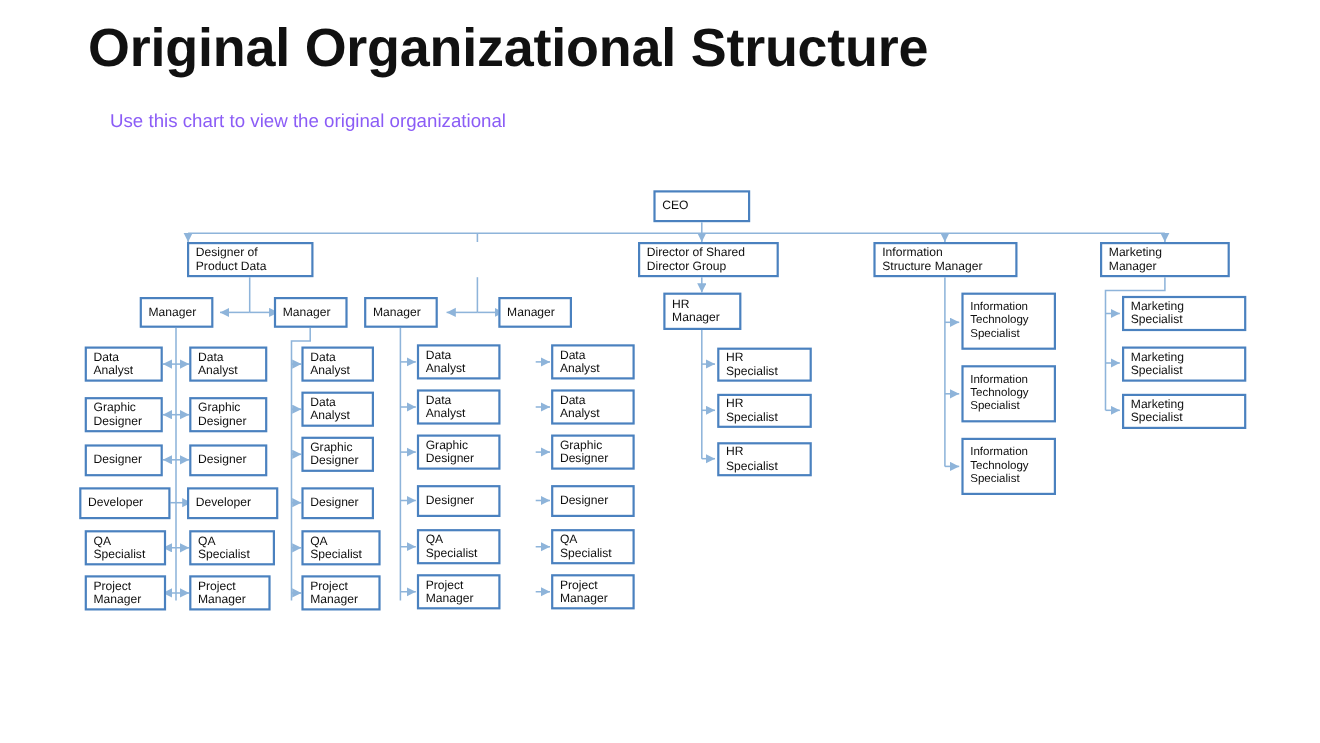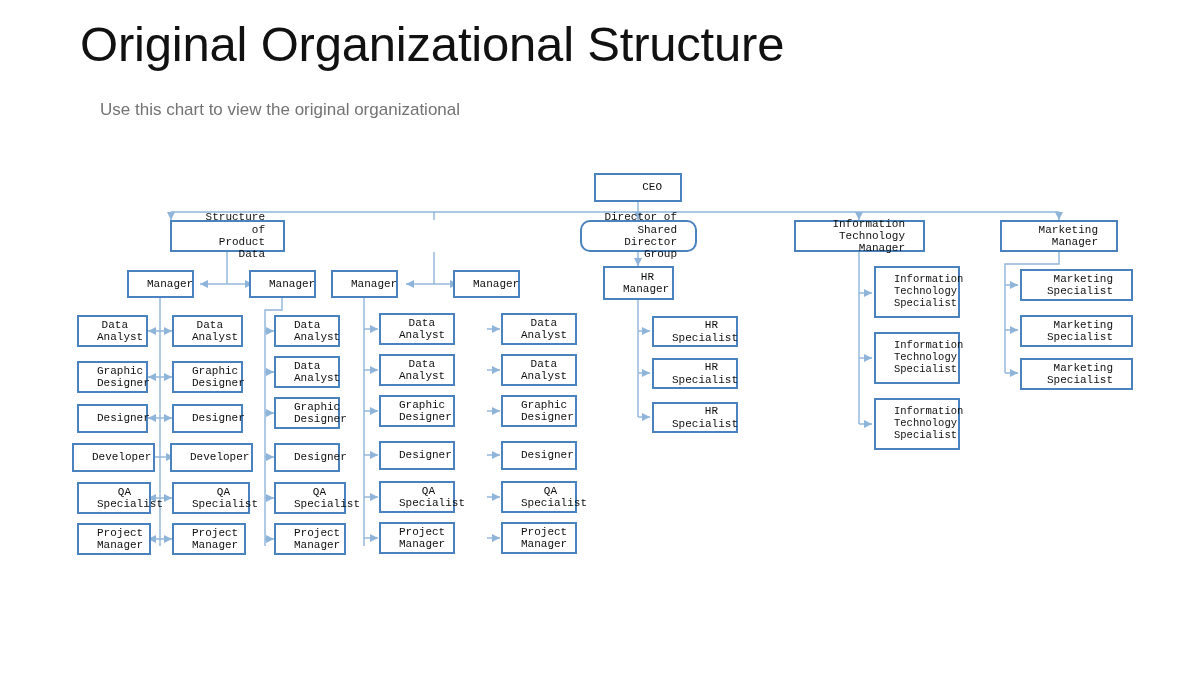--- a/index.html
+++ b/index.html
@@ -4,35 +4,35 @@
 <style>
   html,body{margin:0;padding:0;}
   body{
     width:1200px;height:675px;background:#ffffff;
     font-family:"Liberation Sans", sans-serif;
     overflow:hidden;position:relative;
   }
   #slide{position:absolute;left:0;top:0;width:1200px;height:675px;background:#fff;}
   #title{
     position:absolute;left:80px;top:18px;width:1060px;
-    font-size:49px;line-height:1.08;color:#111111;font-weight:400;
+    font-size:49px;line-height:1.08;color:#111111;font-weight:700;
     letter-spacing:-0.2px;white-space:nowrap;
   }
   #subtitle{
     position:absolute;left:100px;top:100px;width:900px;
-    font-size:17px;color:#737373;font-weight:400;white-space:nowrap;
+    font-size:17px;color:#8b5cf6;font-weight:400;white-space:nowrap;
   }
   #chart{position:absolute;left:0;top:0;width:1200px;height:675px;}
   .nodeBox{
     position:absolute;box-sizing:border-box;
     background:#ffffff;border:2px solid #4A81BF;
     display:flex;align-items:center;justify-content:center;
-    text-align:right;color:#0f0f0f;
-    font-family:Liberation Mono, monospace;
-    line-height:1.12;padding:0 18px;
+    text-align:left;color:#0f0f0f;
+    font-family:Liberation Sans, sans-serif;
+    line-height:1.12;padding:0 6px;
   }
   .nodeBox span{display:block;width:100%;}
   .n-ceo{font-size:11px;}
   .n-dir{font-size:11px;}
   .n-mgr{font-size:11px;}
   .n-leaf{font-size:11px;}
   .n-it{font-size:10.5px;}
 </style>
 </head>
 <body>
@@ -126,37 +126,37 @@
       <path d="M1005,373 L1018,373" marker-end="url(#ar)"></path>
     </g>
   </svg>
 
   <div class="nodeBox n-ceo" style="left:594px;top:173px;width:88px;height:29px;">
     <span>CEO</span>
   </div>
 
   <div class="nodeBox n-dir" style="left:170px;top:220px;width:115px;height:32px;">
     <span>
-      <span>Structure of</span>
+      <span>Designer of</span>
       <span>Product Data</span>
     </span>
   </div>
 
 
-  <div class="nodeBox n-dir" style="left:580px;top:220px;width:117px;height:32px;border-radius:10px;">
+  <div class="nodeBox n-dir" style="left:580px;top:220px;width:128px;height:32px;">
     <span>
       <span>Director of Shared</span>
       <span>Director Group</span>
     </span>
   </div>
 
   <div class="nodeBox n-dir" style="left:794px;top:220px;width:131px;height:32px;">
     <span>
       <span>Information</span>
-      <span>Technology Manager</span>
+      <span>Structure Manager</span>
     </span>
   </div>
 
   <div class="nodeBox n-dir" style="left:1000px;top:220px;width:118px;height:32px;">
     <span>
       <span>Marketing</span>
       <span>Manager</span>
     </span>
   </div>
 

